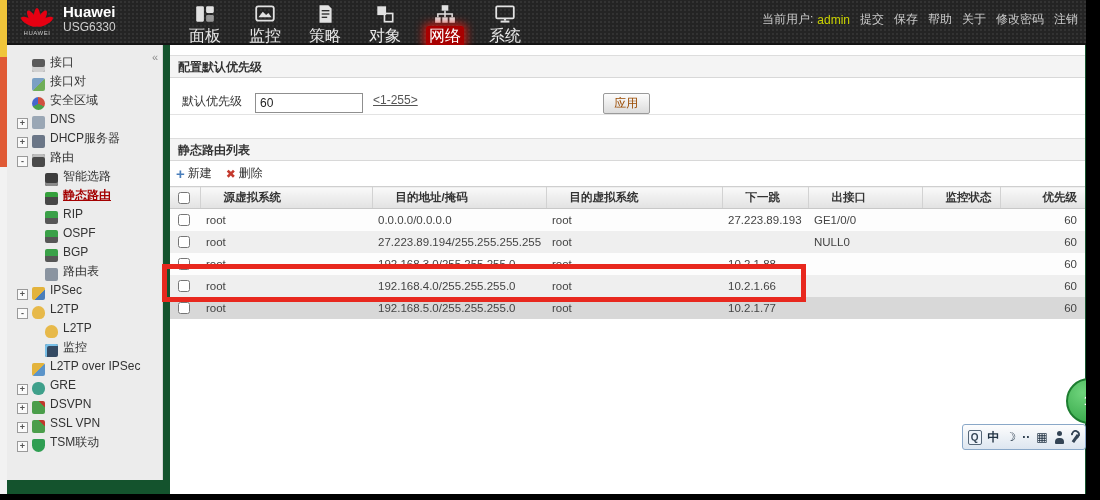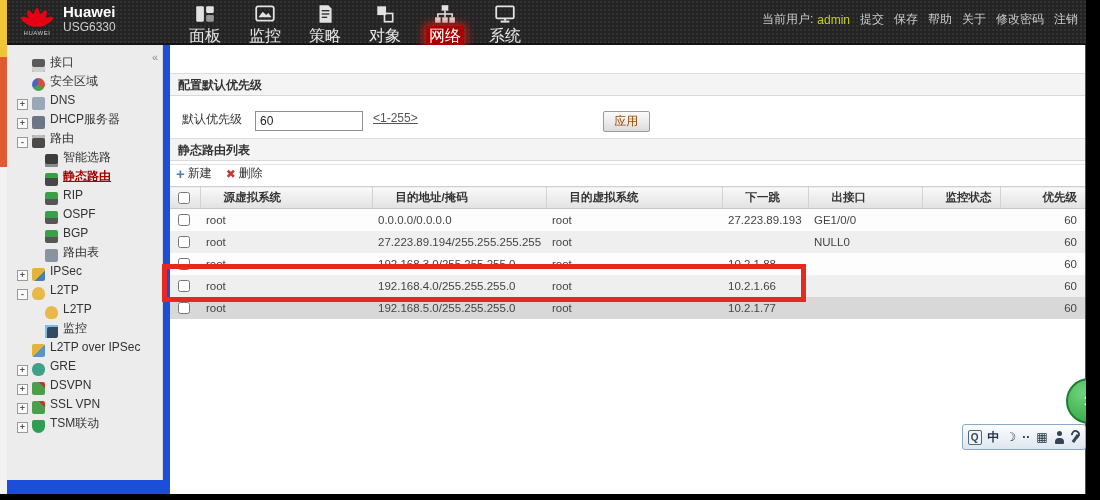--- a/index.html
+++ b/index.html
@@ -5,21 +5,21 @@
   * { margin:0; padding:0; box-sizing:border-box; }
   body { background:#000; font-family:"Liberation Sans","DejaVu Sans",sans-serif; }
   .screen { position:relative; width:1100px; height:500px; background:#000; overflow:hidden; font-size:12px; }
 
   
   .edge-yellow { position:absolute; left:0; top:0; width:7px; height:57px; background:#f0c53a; }
   .edge-orange { position:absolute; left:0; top:57px; width:7px; height:110px; background:#e05a35; }
   .edge-light  { position:absolute; left:0; top:167px; width:7px; height:327px; background:#f2f2f2; }
 
   
-  .app { position:absolute; left:7px; top:0; width:1079px; height:494px; background:#1d4ed8; }
+  .app { position:absolute; left:7px; top:0; width:1079px; height:494px; background:#14532d; }
 
   
   .topbar { position:absolute; left:0; top:0; width:1079px; height:45px;
     background-color:#242424;
     background-image:radial-gradient(rgba(255,255,255,.07) 1px, transparent 1.2px);
     background-size:4px 4px; border-bottom:2px solid #141414; }
   .logo-area { position:absolute; left:10px; top:2px; display:flex; align-items:center; }
   .logo-flower { width:40px; text-align:center; }
   .logo-word { font-size:6px; color:#c9c9c9; letter-spacing:.5px; text-align:center; margin-top:-3px; }
   .brand-text { margin-left:6px; line-height:1.1; }
@@ -61,21 +61,21 @@
   .i-mon { background:#344a63; box-shadow:inset 2px 2px 0 #79c0e8; }
   .i-l2tpip { background:linear-gradient(135deg,#e3b33c 50%,#5b94c9 50%); }
   .i-gre { background:#3fa08b; border-radius:6px; }
   .i-vpn { background:linear-gradient(225deg,#c0392b 25%,#4b9e4b 25%); }
   .i-tsm { background:#2f9e52; border-radius:2px 2px 50% 50%; }
 
   
   .main { position:absolute; left:163px; top:45px; width:915px; height:449px; background:#fff; }
   .panel-header { height:23px; line-height:22px; background:#f4f4f4; border-top:1px solid #ddd; border-bottom:1px solid #d8d8d8;
     font-weight:bold; color:#333; padding-left:8px; font-size:12px; }
-  .panel1 { position:absolute; left:0; top:28px; width:915px; height:92px; border-bottom:1px solid #e3e3e3; }
+  .panel1 { position:absolute; left:0; top:10px; width:915px; height:60px; border-bottom:1px solid #e3e3e3; }
   .p1-row { display:flex; align-items:flex-start; margin-top:15px; }
   .p1-label { margin-left:12px; width:73px; color:#333; }
   .p1-input { width:108px; height:20px; border:1px solid #8f8f8f; padding:0 4px; font-size:12px; font-family:inherit; color:#222; }
   .p1-hint { margin-left:10px; color:#555;text-decoration:underline; }
   .apply-btn { margin-left:185px; width:47px; height:21px; border:1px solid #9a9a9a; border-radius:2px;
     background:linear-gradient(#fcfcfc,#dcdcdc); color:#9a4a00; font-size:12px; font-family:inherit; cursor:pointer; }
   .panel2 { position:absolute; left:0; top:93px; width:915px; }
   .tbl-toolbar { height:25px; display:flex; align-items:center; padding-left:6px; }
   .tool { display:flex; align-items:center; margin-right:14px; color:#333; cursor:pointer; }
   .plus-glyph { color:#4a7ebb; font-weight:bold; font-size:15px; margin-right:3px; }
@@ -232,20 +232,24 @@
     </div>
 
     <div class="sidebar">
       <span class="collapse-ctl">«</span>
 
       <div class="side-item lvl1">
           <span class="ico i-interface"></span>
           <span class="lbl">接口</span>
         </div>
       <div class="side-item lvl1">
+          <span class="ico i-ifpair"></span>
+          <span class="lbl">接口对</span>
+        </div>
+      <div class="side-item lvl1">
           <span class="ico i-seczone"></span>
           <span class="lbl">安全区域</span>
         </div>
       <div class="side-item lvl0">
           <span class="expander">+</span>
           <span class="ico i-dns"></span>
           <span class="lbl">DNS</span>
         </div>
       <div class="side-item lvl0">
           <span class="expander">+</span>

